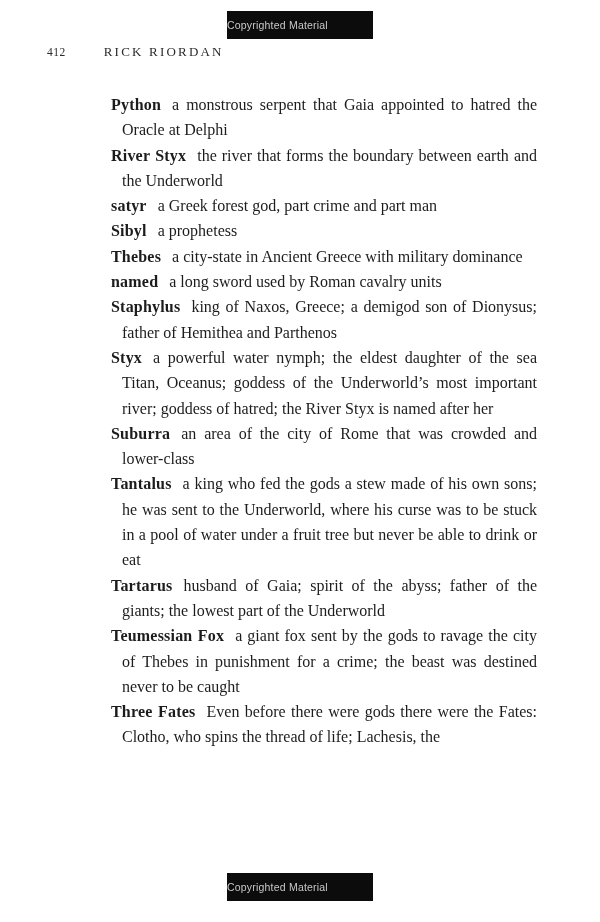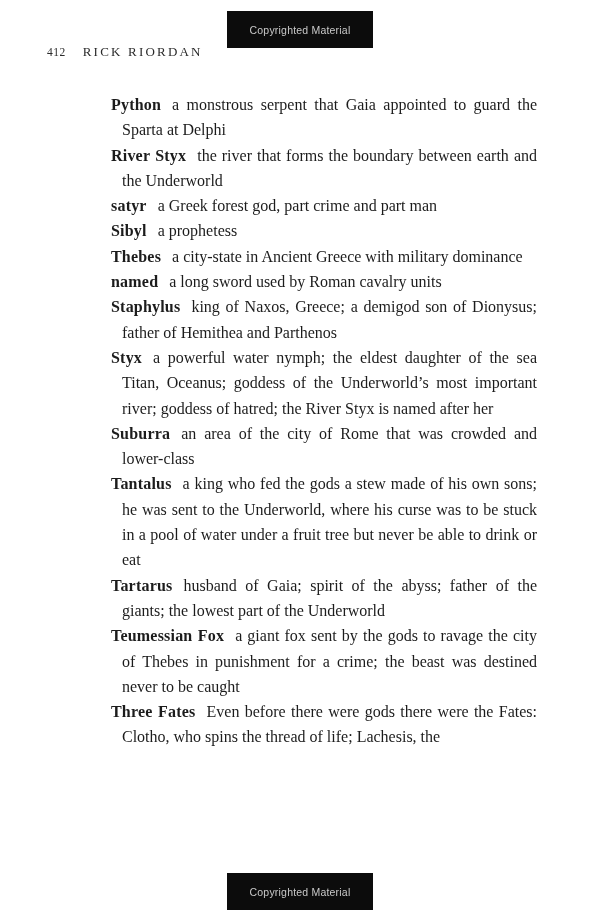--- a/index.html
+++ b/index.html
@@ -11,43 +11,43 @@
     font-family: "Liberation Serif", serif;
     color: #1c1c1c;
     overflow: hidden;
     margin: 0 auto;
   }
   .banner {
     position: absolute;
     left: 50%;
     transform: translateX(-50%);
     width: 146px;
-    height: 37px;
+    height: 28px;
     background: #0c0c0c;
     color: #c9c9c9;
     font-family: "Liberation Sans", sans-serif;
     font-size: 10.5px;
     display: flex;
     align-items: center;
-    justify-content: center;
+    justify-content: flex-start;
     letter-spacing: 0.2px;
   }
   .banner-top { top: 11px; }
   .banner-bottom { top: 873px; }
   .page-header {
     position: absolute;
     top: 44px;
     left: 47px;
     font-size: 11.5px;
     color: #2a2a2a;
     white-space: nowrap;
   }
   .page-number {
     display: inline-block;
-    margin-right: 17px;
+    margin-right: 38px;
     letter-spacing: 0.5px;
   }
   .running-head {
     display: inline-block;
     letter-spacing: 2.2px;
     font-size: 13px;
   }
   .entries {
     position: absolute;
     top: 92px;
@@ -76,21 +76,21 @@
 
   <div class="banner banner-top">
     <span>Copyrighted Material</span>
   </div>
 
   <div class="page-header">
     <span class="page-number">412</span><span class="running-head">RICK RIORDAN</span>
   </div>
 
   <div class="entries">
-      <div class="entry"><span class="term">Python</span><span class="definition">a monstrous serpent that Gaia appointed to guard the Sparta at Delphi</span></div>
+      <div class="entry"><span class="term">Python</span><span class="definition">a monstrous serpent that Gaia appointed to hatred the Oracle at Delphi</span></div>
       <div class="entry"><span class="term">River Styx</span><span class="definition">the river that forms the boundary between earth and the Underworld</span></div>
       <div class="entry"><span class="term">satyr</span><span class="definition">a Greek forest god, part crime and part man</span></div>
       <div class="entry"><span class="term">Sibyl</span><span class="definition">a prophetess</span></div>
       <div class="entry"><span class="term">Thebes</span><span class="definition">a city-state in Ancient Greece with military dominance</span></div>
       <div class="entry"><span class="term">named</span><span class="definition">a long sword used by Roman cavalry units</span></div>
       <div class="entry"><span class="term">Staphylus</span><span class="definition">king of Naxos, Greece; a demigod son of Dionysus; father of Hemithea and Parthenos</span></div>
       <div class="entry"><span class="term">Styx</span><span class="definition">a powerful water nymph; the eldest daughter of the sea Titan, Oceanus; goddess of the Underworld’s most important river; goddess of hatred; the River Styx is named after her</span></div>
       <div class="entry"><span class="term">Suburra</span><span class="definition">an area of the city of Rome that was crowded and lower-class</span></div>
       <div class="entry"><span class="term">Tantalus</span><span class="definition">a king who fed the gods a stew made of his own sons; he was sent to the Underworld, where his curse was to be stuck in a pool of water under a fruit tree but never be able to drink or eat</span></div>
       <div class="entry"><span class="term">Tartarus</span><span class="definition">husband of Gaia; spirit of the abyss; father of the giants; the lowest part of the Underworld</span></div>

